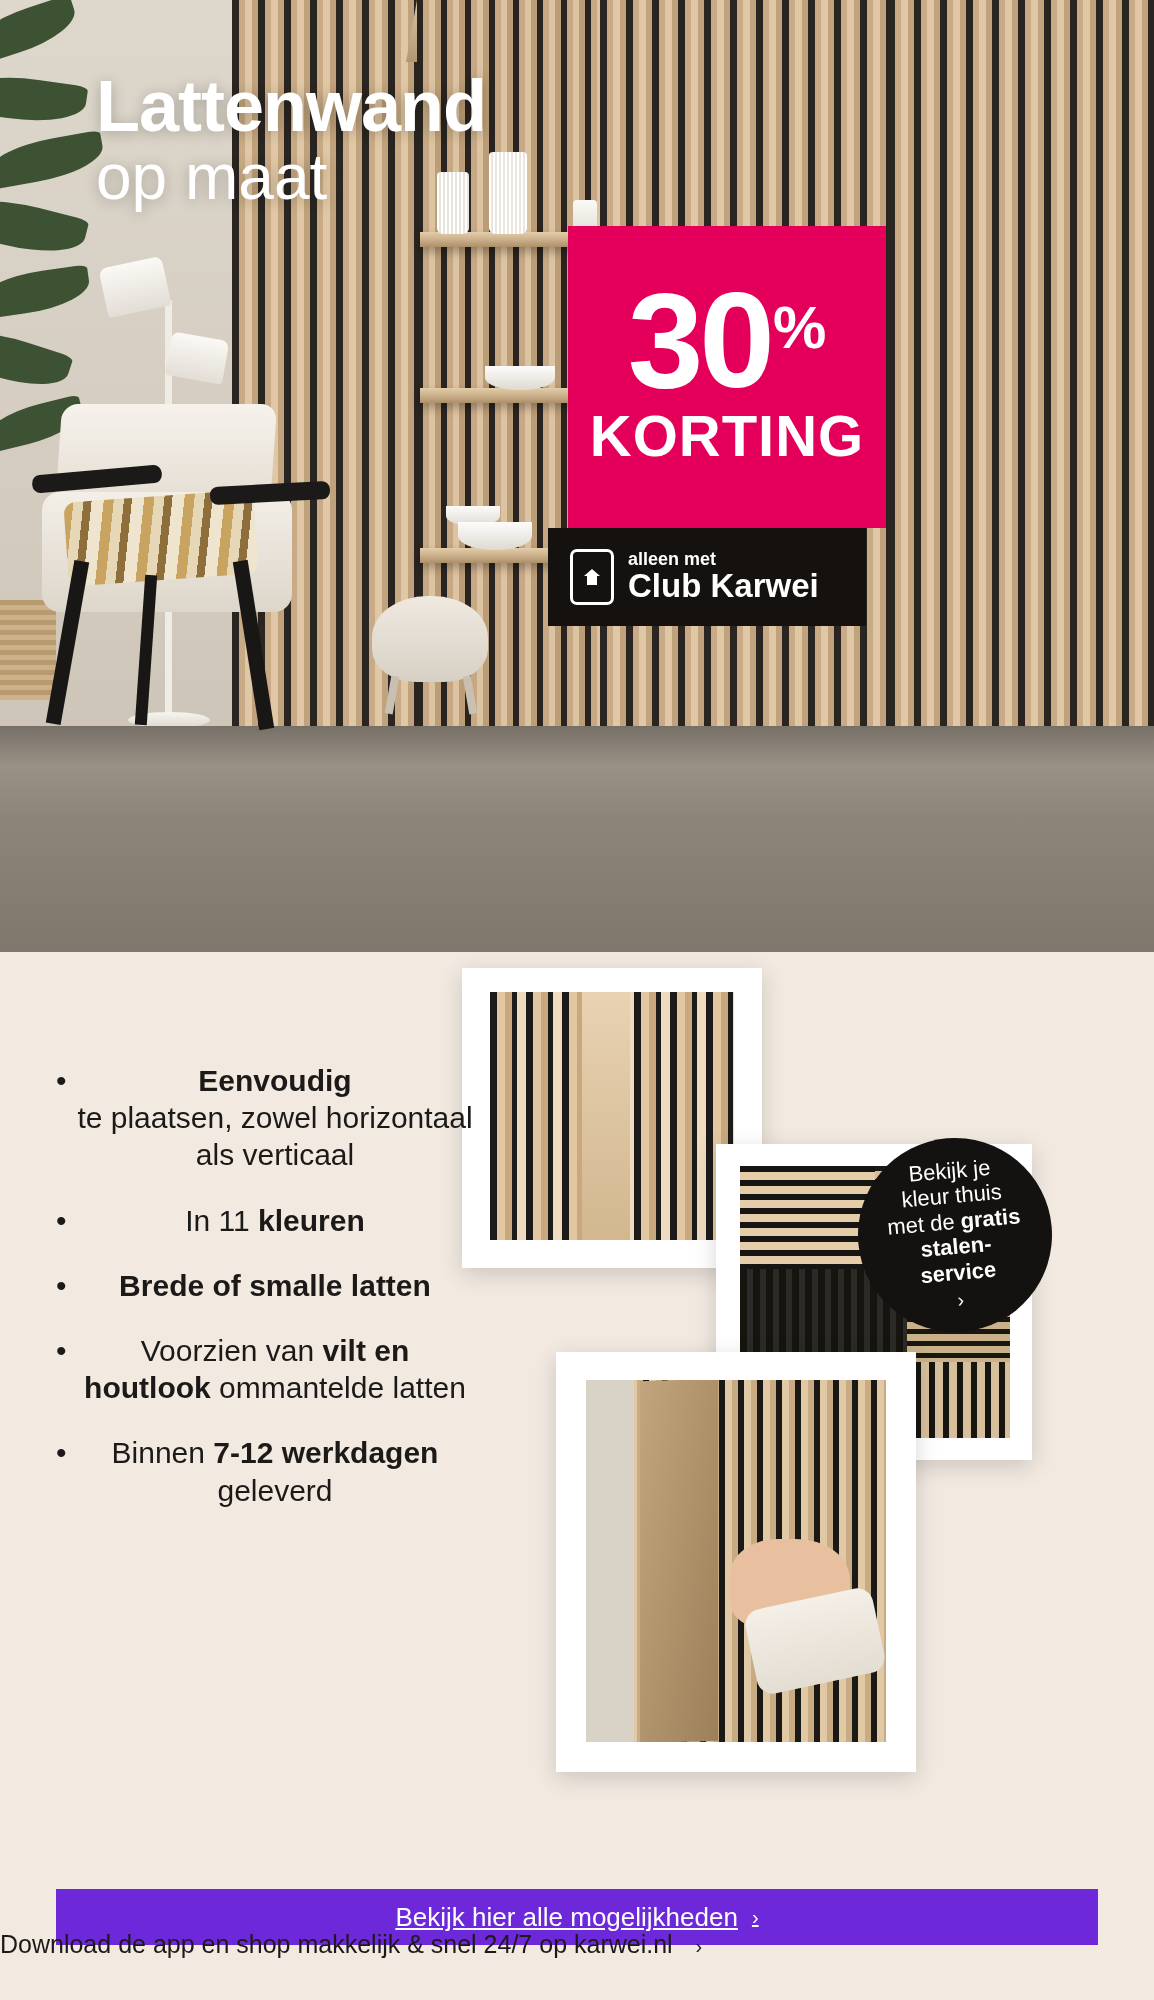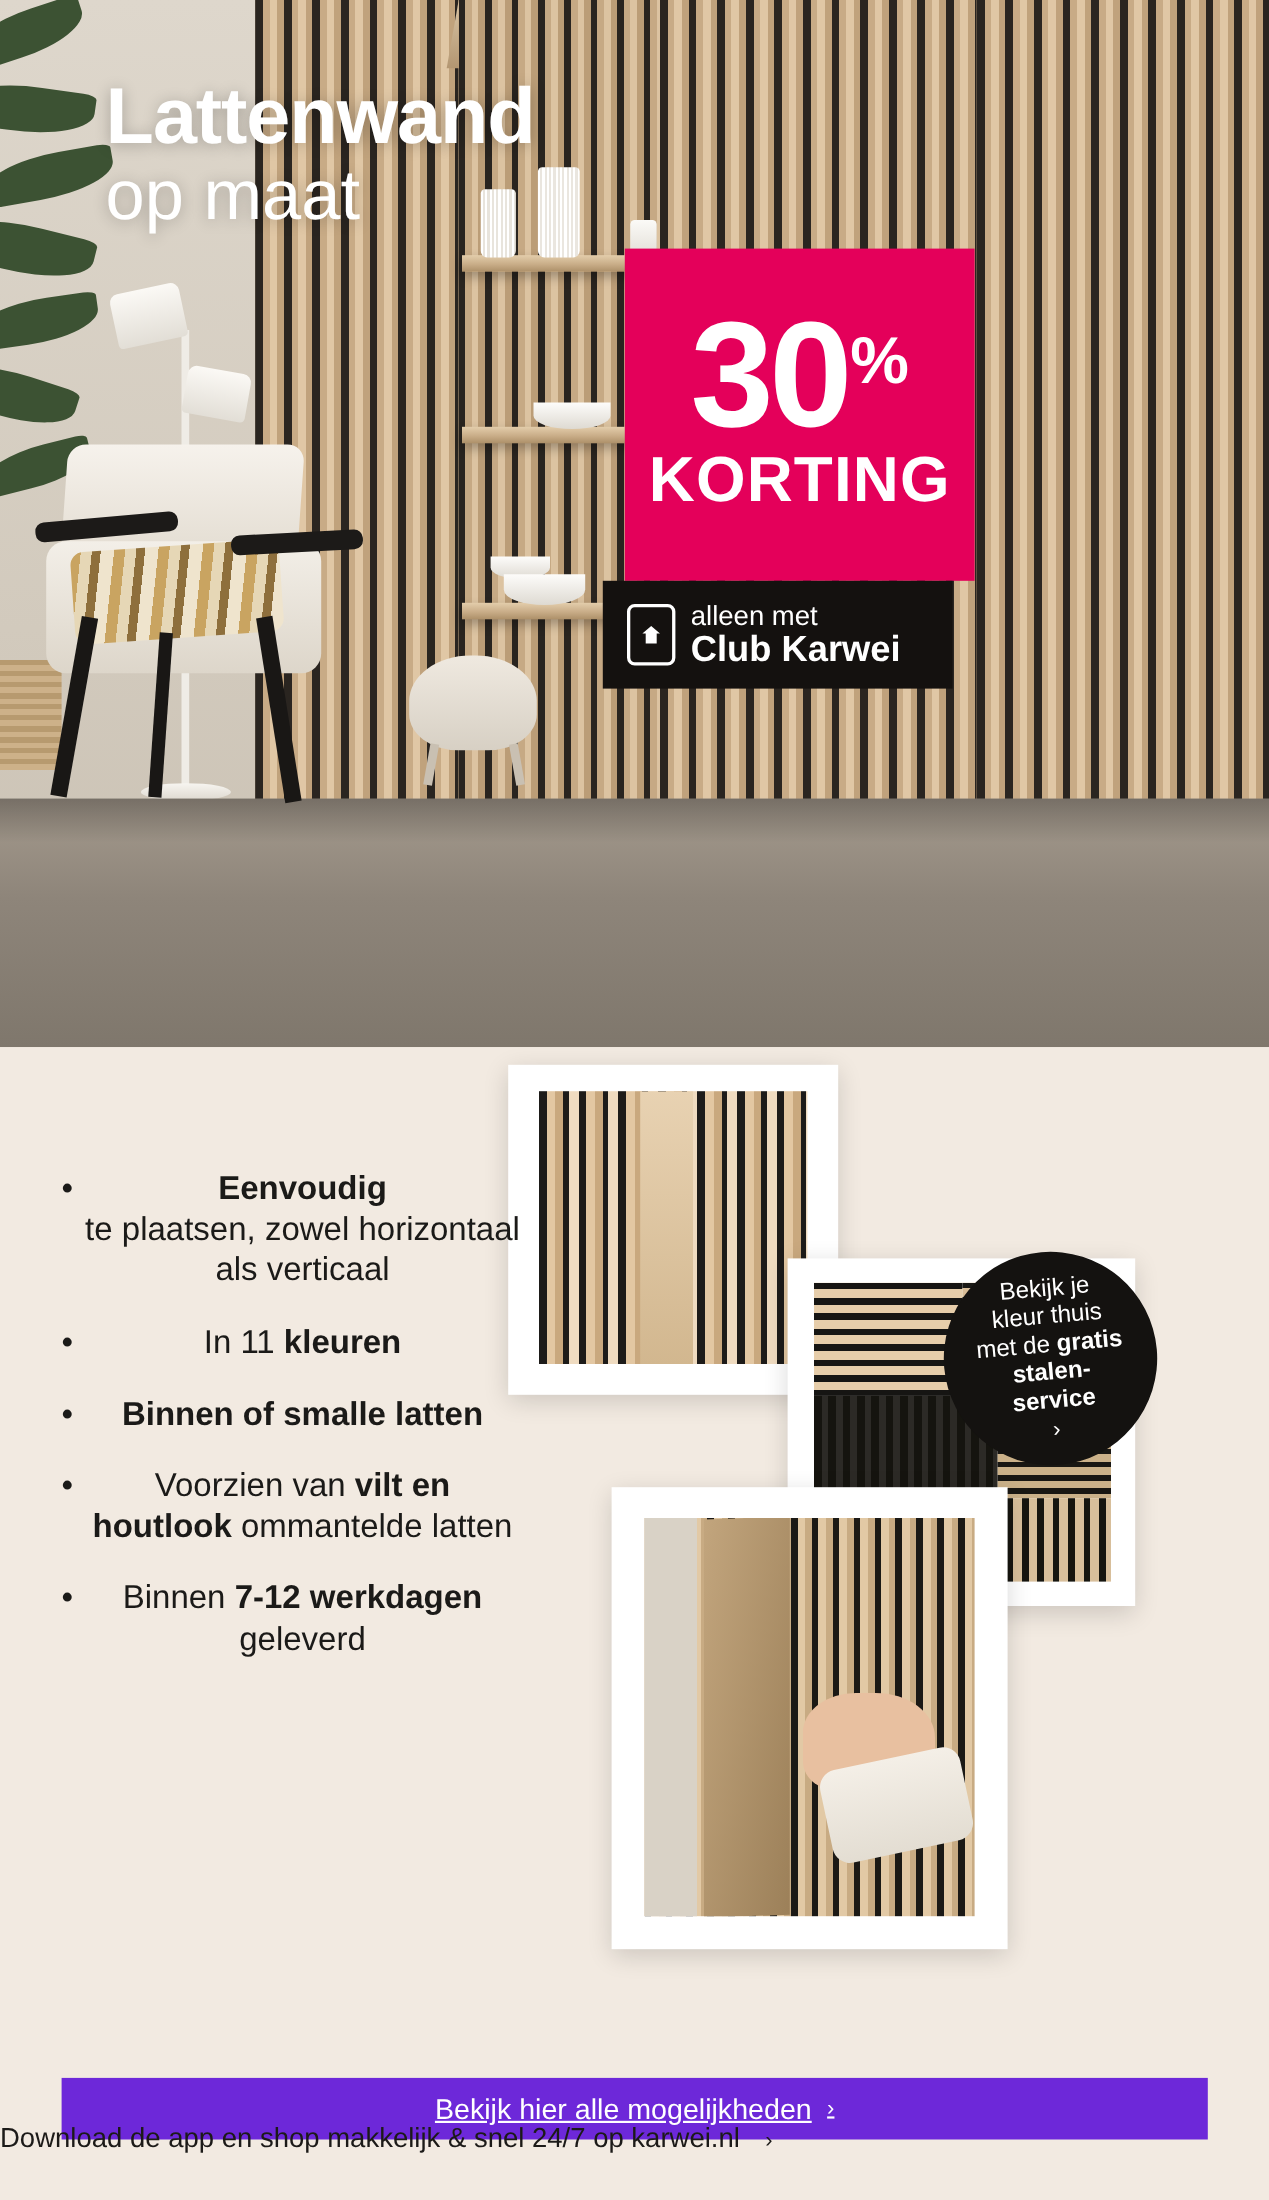--- a/index.html
+++ b/index.html
@@ -286,21 +286,21 @@
     border: 3px solid #fff;
     border-radius: 7px;
     margin-right: 14px;
     display: flex;
     align-items: center;
     justify-content: center;
     flex: none;
   }
   .club-icon svg { display:block; }
   .club-text { color: #fff; line-height: 1.05; }
-  .club-text .t1 { font-size: 25px; font-weight: 400; display:block; }
+  .club-text .t1 { font-size: 18px; font-weight: 700; display:block; }
   .club-text .t2 { font-size: 33px; font-weight: 700; display:block; }
 
   
   .body-sec {
     position: relative;
     width: 1154px;
     height: 900px;
     background: #f2eae1;
   }
 
@@ -563,21 +563,21 @@
       <div class="bullet">
         <span class="dot">•</span>
         <span class="txt"><b>Eenvoudig</b><br><span>te plaatsen, zowel horizontaal als verticaal</span></span>
       </div>
       <div class="bullet">
         <span class="dot">•</span>
         <span class="txt"><span>In 11 </span><b>kleuren</b></span>
       </div>
       <div class="bullet">
         <span class="dot">•</span>
-        <span class="txt"><b>Binnen of smalle latten</b></span>
+        <span class="txt"><b>Brede of smalle latten</b></span>
       </div>
       <div class="bullet">
         <span class="dot">•</span>
         <span class="txt"><span>Voorzien van </span><b>vilt en houtlook</b><span> ommantelde latten</span></span>
       </div>
       <div class="bullet">
         <span class="dot">•</span>
         <span class="txt"><span>Binnen </span><b>7-12 werkdagen</b><span> geleverd</span></span>
       </div>
     </div>

